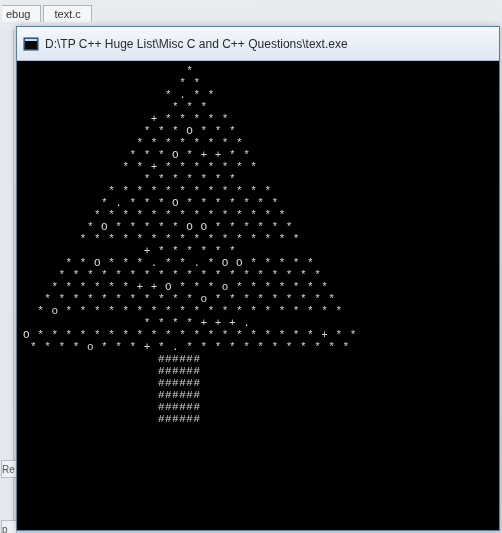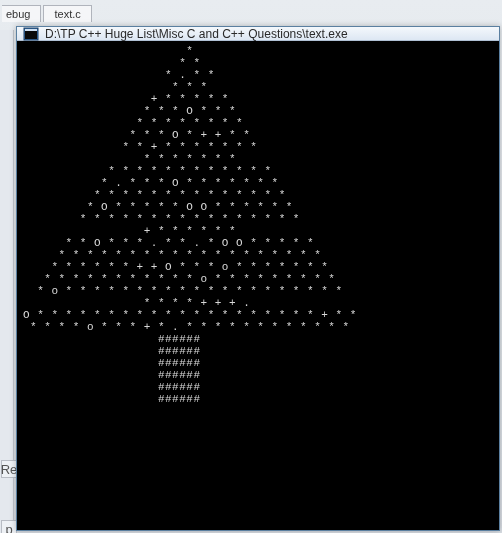--- a/index.html
+++ b/index.html
@@ -43,40 +43,40 @@
       width: 14px;
       background: #e4e8ee;
       border-right: 1px solid #c0c4cc;
     }
     .left-strip .btn {
       position: absolute;
       left: 1px;
       width: 16px; height: 18px;
       background: #eef1f5;
       border: 1px solid #b8bcc4;
-      font-size: 13px;
+      font-size: 10px;
       color: #555;
       display: flex;
       align-items: center;
-      justify-content: center;
+      justify-content: flex-start;
     }
     .console-window {
       position: absolute;
       left: 16px;
       top: 26px;
       width: 484px;
       height: 505px;
       border: 1px solid #5a7fa0;
       box-shadow: 0 0 6px rgba(0,0,0,0.25);
       display: flex;
       flex-direction: column;
       background: #fff;
     }
     .titlebar {
-      height: 14px;
+      height: 34px;
       background: linear-gradient(#f4f8fc, #dde7f3);
       border-bottom: 1px solid #b0c0d4;
       display: flex;
       align-items: center;
       padding: 0 6px;
       gap: 6px;
     }
     .titlebar .icon {
       width: 16px; height: 16px;
       position: relative;

